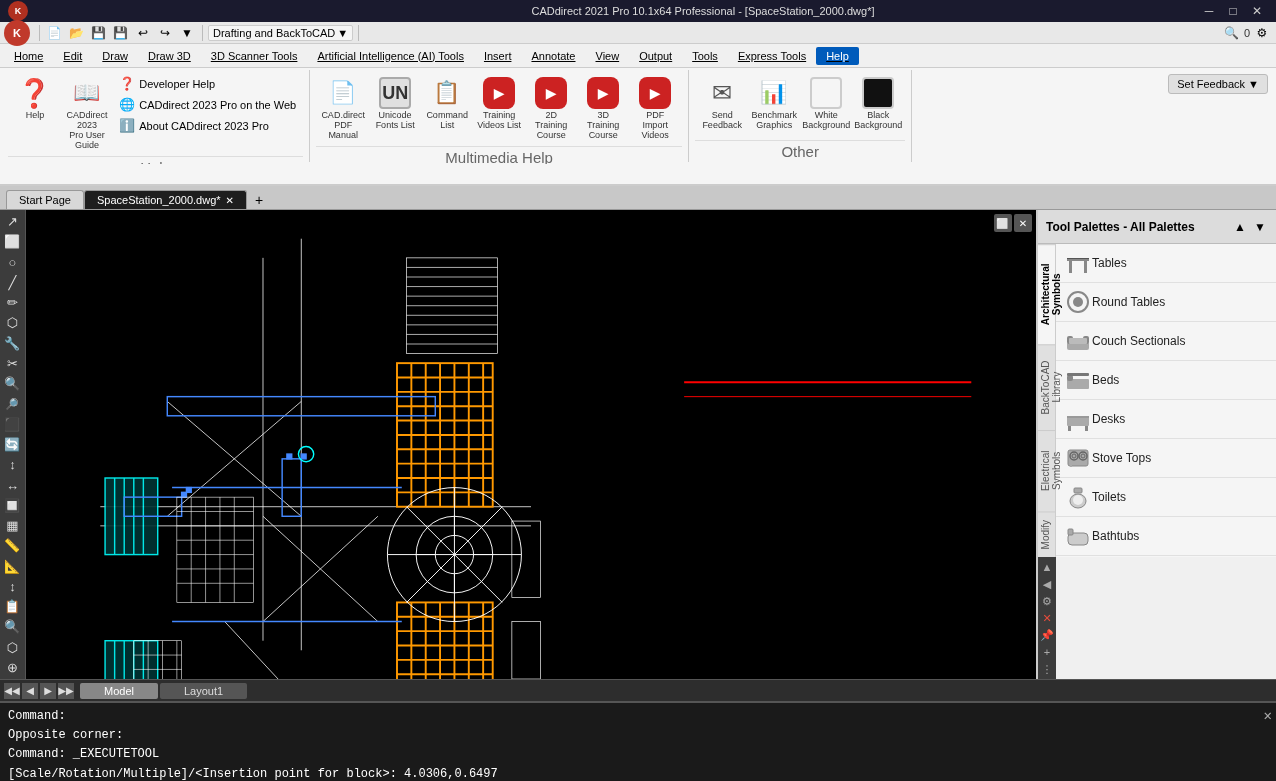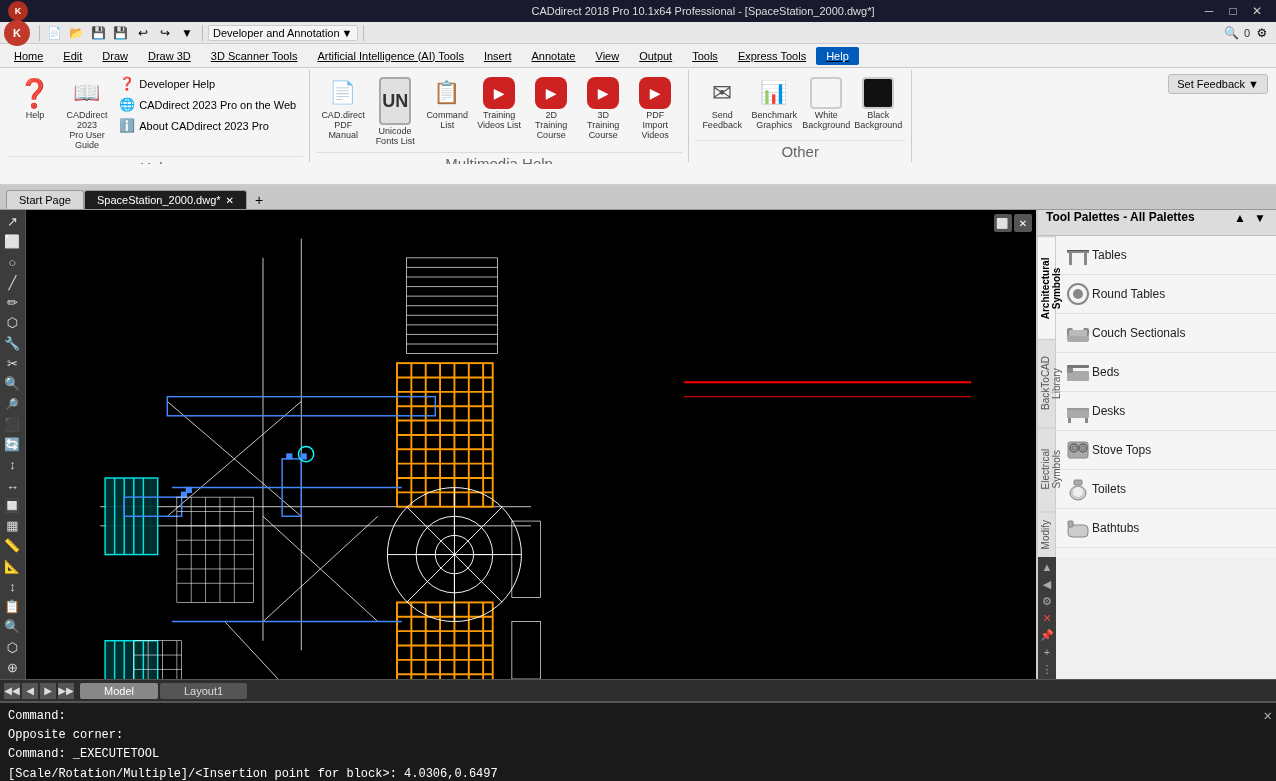--- a/index.html
+++ b/index.html
@@ -56,21 +56,21 @@
     .layout-nav { display: flex; gap: 2px; margin-right: 4px; }
     .layout-nav-btn { width: 16px; height: 16px; background: #555; color: #ddd; display: flex; align-items: center; justify-content: center; font-size: 10px; cursor: pointer; }
 
     
     #command-area { height: 80px; background: #1a1a1a; border-top: 2px solid #555; padding: 4px 8px; font-family: 'Courier New', monospace; font-size: 12px; color: #fff; position: relative; }
     #command-area .cmd-line { color: #fff; line-height: 1.6; }
     #cmd-close { position: absolute; right: 4px; top: 4px; color: #aaa; cursor: pointer; font-size: 14px; }
 
     
     #right-panel { width: 240px; background: #f0f0f0; display: flex; flex-direction: column; border-left: 2px solid #ccc; }
-    #palette-header { height: 26px; background: #dcdcdc; display: flex; align-items: flex-start; justify-content: space-between; padding: 0 8px; border-bottom: 1px solid #bbb; font-size: 12px; font-weight: bold; }
+    #palette-header { height: 34px; background: #dcdcdc; display: flex; align-items: center; justify-content: space-between; padding: 0 8px; border-bottom: 1px solid #bbb; font-size: 12px; font-weight: bold; }
     #palette-header .header-controls { display: flex; gap: 4px; }
     .palette-ctrl-btn { width: 16px; height: 16px; display: flex; align-items: center; justify-content: center; cursor: pointer; font-size: 12px; }
 
     
     #palette-body { display: flex; flex: 1; overflow: hidden; }
     #palette-side-tabs { width: 18px; background: #e0e0e0; display: flex; flex-direction: column; border-right: 1px solid #ccc; }
     .side-tab { writing-mode: vertical-rl; transform: rotate(180deg); padding: 8px 2px; font-size: 10px; cursor: pointer; color: #555; background: #e0e0e0; border-bottom: 1px solid #ccc; text-align: center; }
     .side-tab.active { background: #f5f5f5; color: #000; font-weight: bold; }
 
     #palette-items { flex: 1; overflow-y: auto; background: #f5f5f5; }
@@ -99,41 +99,41 @@
     .workspace-selector { display: flex; align-items: center; gap: 2px; padding: 1px 4px; background: #f5f5f5; border: 1px solid #ccc; border-radius: 2px; font-size: 11px; cursor: pointer; }
     .qa-right { margin-left: auto; display: flex; align-items: center; gap: 2px; }
   </style>
 </head>
 <body>
 
 <div id="title-bar">
   <div style="display:flex;align-items:center;gap:4px;width:200px;">
     <div class="qa-logo" style="width:20px;height:20px;font-size:9px;background:#b03020;">K</div>
   </div>
-  <div class="title-text">CADdirect 2018 Pro 10.1x64 Professional  -  [SpaceStation_2000.dwg*]</div>
+  <div class="title-text">CADdirect 2021 Pro 10.1x64 Professional  -  [SpaceStation_2000.dwg*]</div>
   <div class="win-controls">
     <button class="win-btn">─</button>
     <button class="win-btn">□</button>
     <button class="win-btn close">✕</button>
   </div>
 </div>
 
 <div id="quick-access">
   <div class="qa-logo">K</div>
   <div class="qa-separator"></div>
   <div class="qa-btn">📄</div>
   <div class="qa-btn">📂</div>
   <div class="qa-btn">💾</div>
   <div class="qa-btn">💾</div>
   <div class="qa-btn">↩</div>
   <div class="qa-btn">↪</div>
   <div class="qa-btn">▼</div>
   <div class="qa-separator"></div>
   <div class="workspace-selector">
-    <span>Developer and Annotation</span>
+    <span>Drafting and BackToCAD</span>
     <span>▼</span>
   </div>
   <div class="qa-separator"></div>
   <div class="qa-right">
     <div class="qa-btn">🔍</div>
     <span style="font-size:11px;color:#333;">0</span>
     <div class="qa-btn">⚙</div>
   </div>
 </div>
 
@@ -184,21 +184,21 @@
       <div class="tb-group-label">Help</div>
     </div>
 
     <div class="tb-group" style="min-width:320px;">
       <div class="tb-group-items">
         <div class="tb-btn">
           <div class="icon-area" style="font-size:22px;color:#666;">📄</div>
           <div class="btn-label">CAD.direct<br>PDF Manual</div>
         </div>
         <div class="tb-btn">
-          <div class="icon-area" style="font-size:18px;font-weight:bold;color:#333;background:#e0e0e0;width:32px;height:48px;border-radius:4px;border:2px solid #aaa;">UN</div>
+          <div class="icon-area" style="font-size:18px;font-weight:bold;color:#333;background:#e0e0e0;width:32px;height:32px;border-radius:4px;border:2px solid #aaa;">UN</div>
           <div class="btn-label">Unicode<br>Fonts List</div>
         </div>
         <div class="tb-btn">
           <div class="icon-area" style="font-size:22px;color:#666;">📋</div>
           <div class="btn-label">Command<br>List</div>
         </div>
         <div class="tb-btn">
           <div class="icon-area" style="background:#cc2222;border-radius:8px;width:32px;height:32px;display:flex;align-items:center;justify-content:center;color:white;font-size:14px;">▶</div>
           <div class="btn-label">Training<br>Videos List</div>
         </div>

